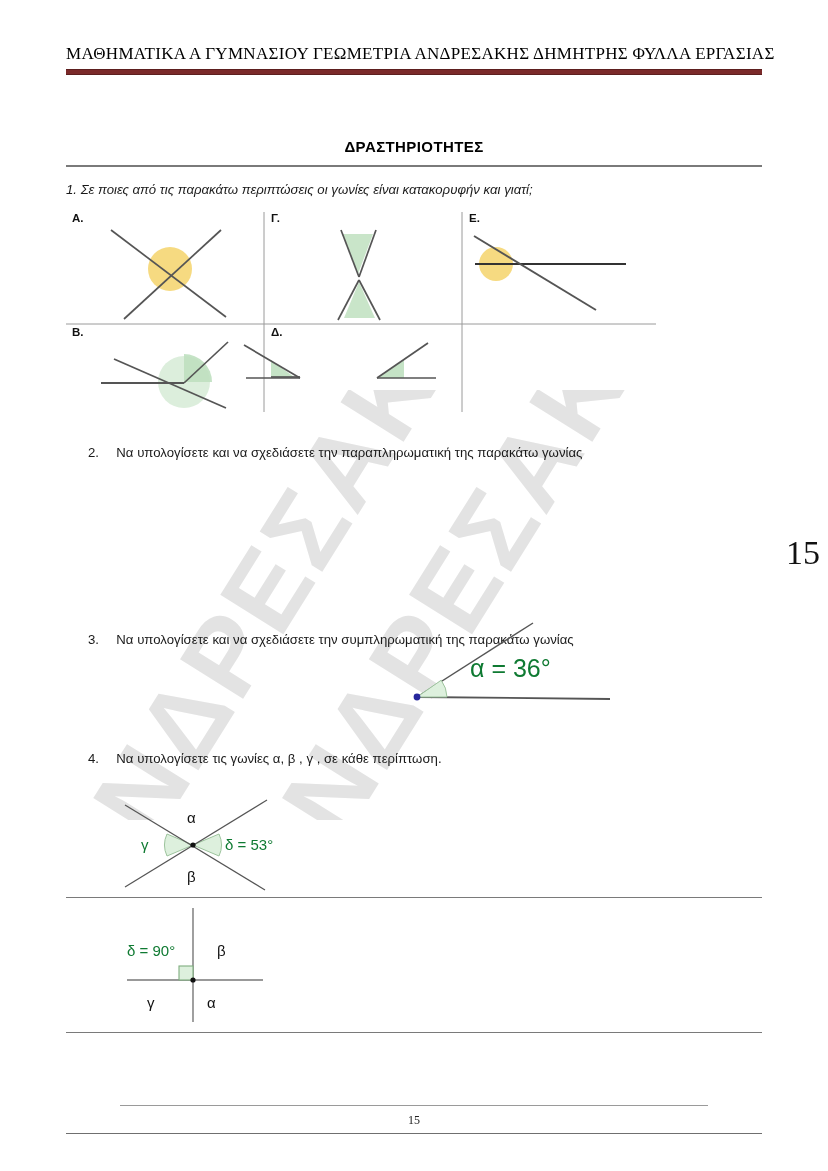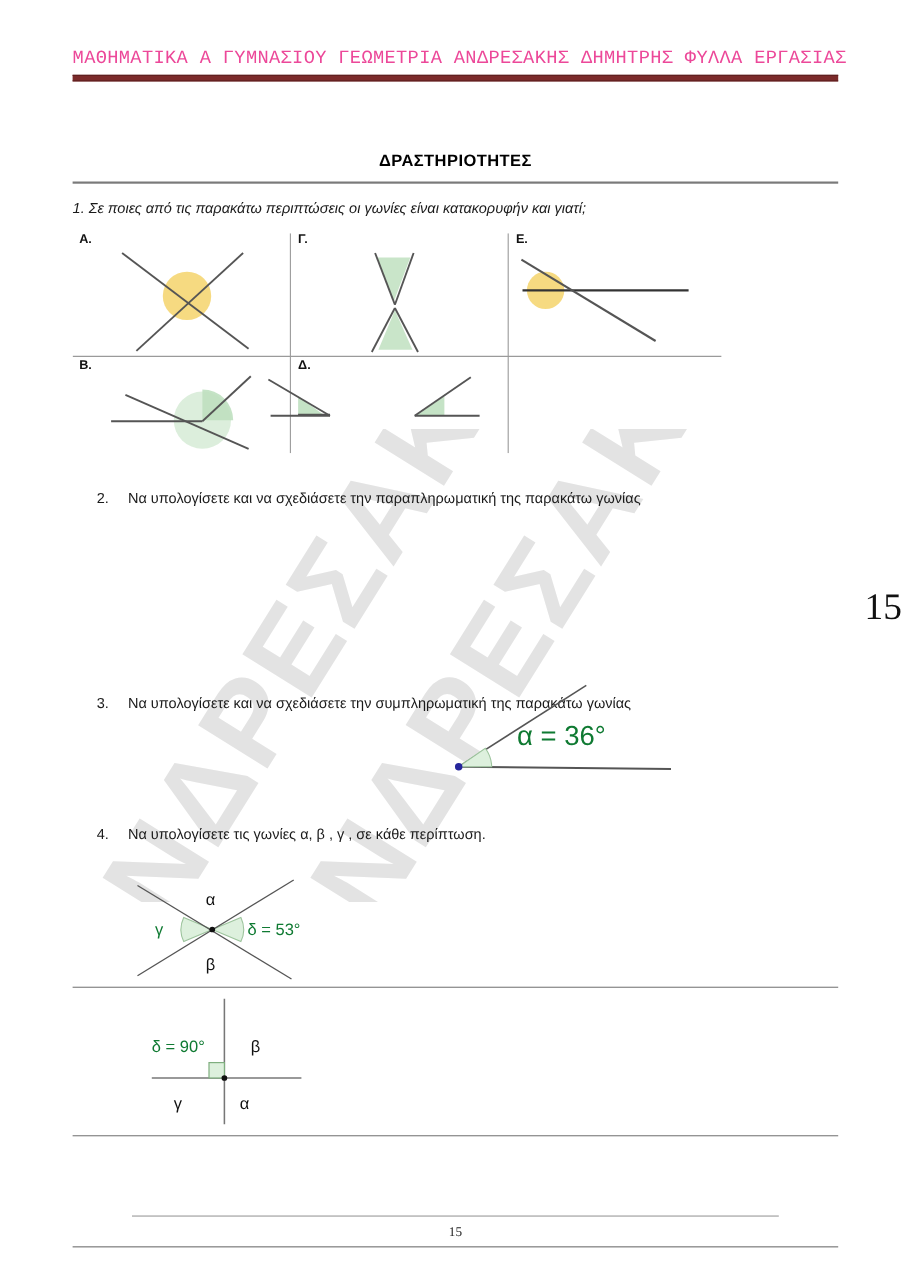--- a/index.html
+++ b/index.html
@@ -39,23 +39,23 @@
 
   
   .doc-header {
     position: absolute;
     left: 66px;
     top: 44px;
     width: 696px;
     z-index: 3;
   }
   .doc-header .htitle {
-    font-family: Liberation Mono, monospace;
+    font-family: Liberation Serif, serif;
     font-size: 17px;
-    color: #ec4899;
+    color: #000000;
     text-align: center;
     white-space: nowrap;
     letter-spacing: 0.3px;
   }
   .doc-header .hrule {
     margin-top: 5px;
     height: 4px;
     background: #7b2a2a;
     border-top: 1px solid #5d1f1f;
     border-bottom: 1px solid #5d1f1f;
@@ -290,21 +290,21 @@
       <circle cx="88" cy="55" r="2.6" fill="#111"></circle>
       <text class="greek-label" x="82" y="33">α</text>
       <text class="greek-label-green" x="36" y="60">γ</text>
       <text class="greek-label" x="82" y="92">β</text>
       <text class="greek-label-green" x="120" y="60">δ = 53°</text>
     </svg>
   </div>
 
   <div class="rule" style="top:897px;height:1px;background:#7a7a7a;"></div>
 
-  <div class="fig" style="left:116px; top:900px;">
+  <div class="fig" style="left:105px; top:900px;">
     <svg width="260" height="130" viewBox="0 0 260 130" xmlns="http://www.w3.org/2000/svg">
       <line x1="88" y1="8" x2="88" y2="122" stroke="#777" stroke-width="1.4"></line>
       <line x1="22" y1="80" x2="158" y2="80" stroke="#777" stroke-width="1.4"></line>
       <rect x="74" y="66" width="14" height="14" fill="#ddf0dd" stroke="#7fae7f" stroke-width="1.1"></rect>
       <circle cx="88" cy="80" r="2.6" fill="#111"></circle>
       <text class="greek-label-green" x="22" y="56">δ = 90°</text>
       <text class="greek-label" x="112" y="56">β</text>
       <text class="greek-label" x="42" y="108">γ</text>
       <text class="greek-label" x="102" y="108">α</text>
     </svg>

